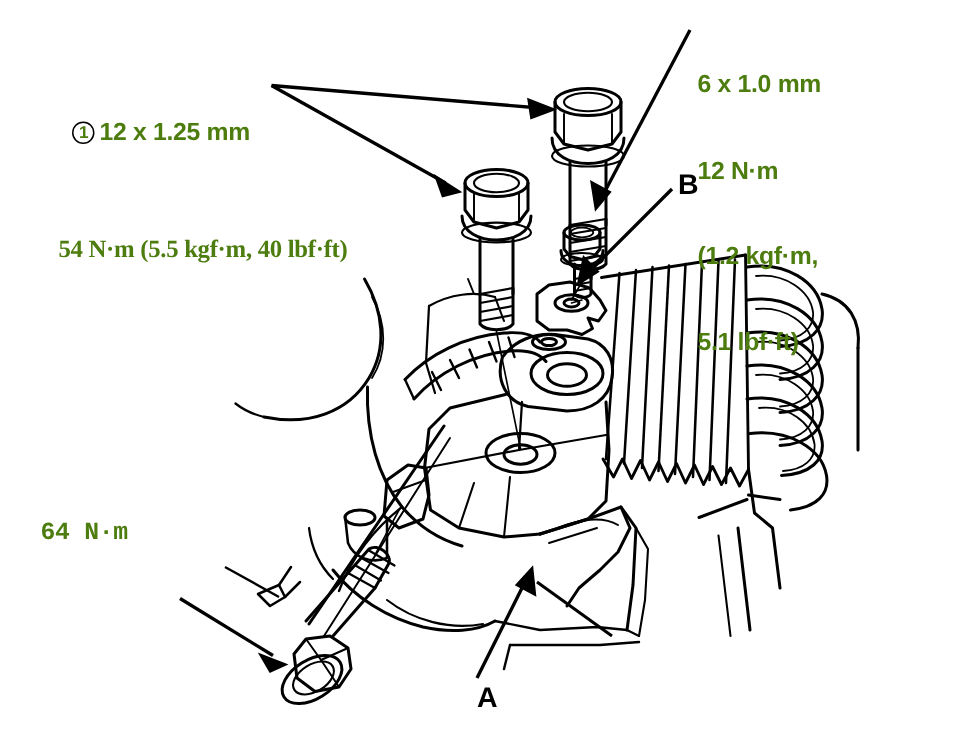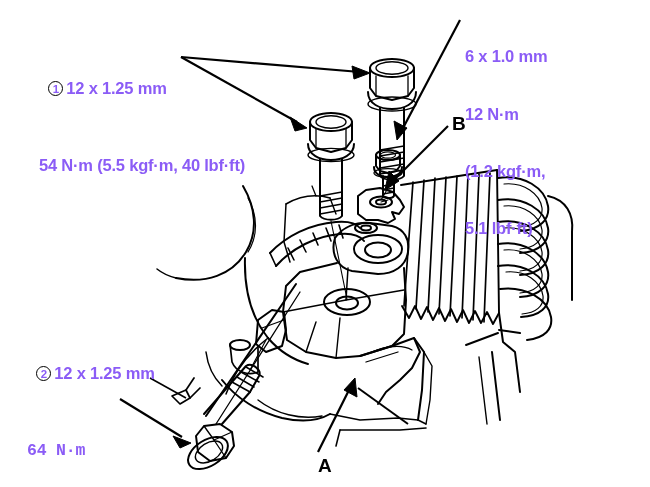--- a/index.html
+++ b/index.html
@@ -21,31 +21,31 @@
     position: absolute;
     left: 0;
     top: 0;
     width: 650px;
     height: 487px;
   }
   .callout {
     position: absolute;
     font-family: "Liberation Sans", sans-serif;
     font-weight: bold;
-    color: #8b5cf6;
+    color: #4d7c0f;
     white-space: pre;
     line-height: 1.16;
     letter-spacing: -0.2px;
   }
   .callout .ln { display: block; }
   #spec-1 {
     left: 22px; top: 22px;
     font-size: 16.5px;
   }
-  #spec-1 .ln2 { padding-left: 17px; }
+  #spec-1 .ln2 { padding-left: 17px; font-family: Liberation Serif, serif; }
   #spec-2 {
     left: 10px; top: 307px;
     font-size: 16.5px;
   }
   #spec-2 .ln2, #spec-2 .ln3, #spec-2 .ln4 { padding-left: 17px; font-family: Liberation Mono, monospace; }
   #spec-3 {
     left: 465px; top: 9px;
     font-size: 16.5px;
   }
   .circnum {
@@ -361,23 +361,20 @@
   </svg>
 
   <div class="callout" id="spec-1">
     <span class="ln ln1">
       <span class="circnum">1</span><span>12 x 1.25 mm</span>
     </span>
     <span class="ln ln2">54 N·m (5.5 kgf·m, 40 lbf·ft)</span>
   </div>
 
   <div class="callout" id="spec-2">
-    <span class="ln ln1">
-      <span class="circnum">2</span><span>12 x 1.25 mm</span>
-    </span>
     <span class="ln ln2">64 N·m</span>
     
     
   </div>
 
   <div class="callout" id="spec-3">
     <span class="ln">6 x 1.0 mm</span>
     <span class="ln">12 N·m</span>
     <span class="ln">(1.2 kgf·m,</span>
     <span class="ln">5.1 lbf·ft)</span>

